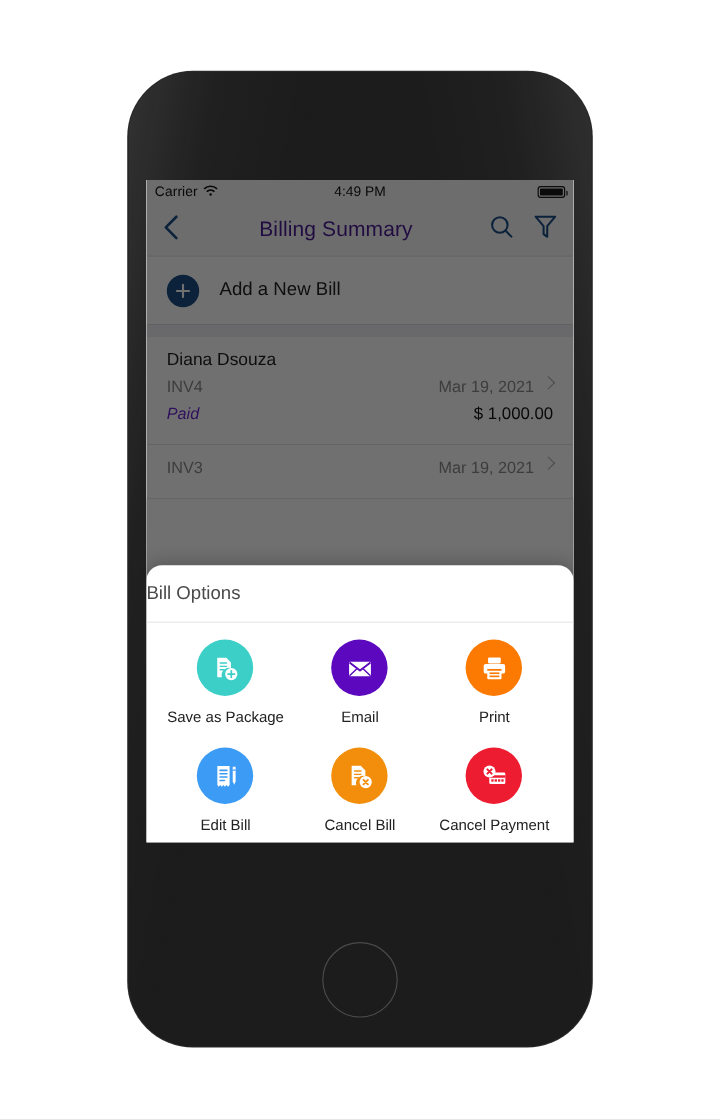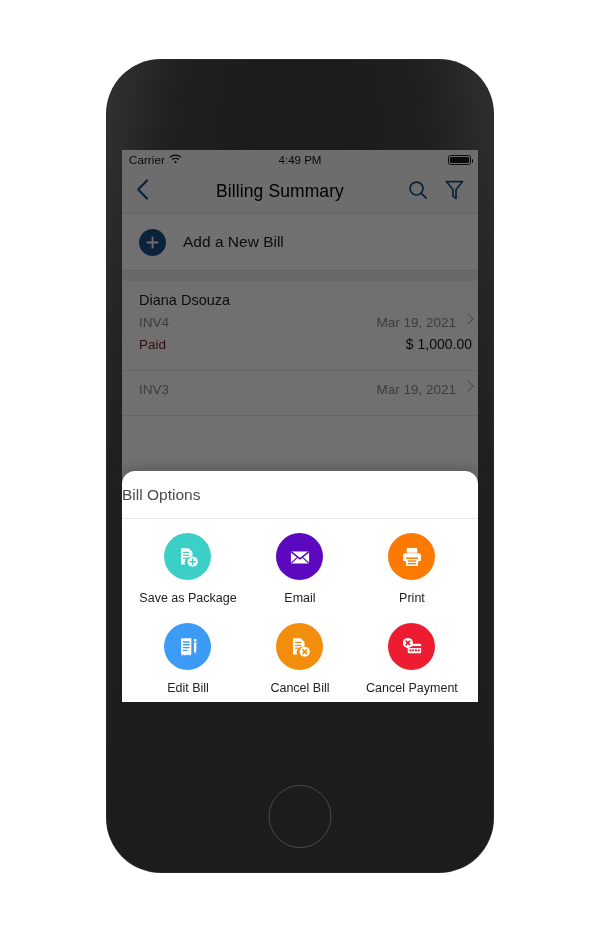--- a/index.html
+++ b/index.html
@@ -152,21 +152,21 @@
     align-items: center;
     padding: 0 14px;
     box-sizing: border-box;
     border-bottom: 1px solid #e2e2e2;
   }
   .nav-back { width: 26px; display: flex; align-items: center; cursor: pointer; }
   .nav-title {
     flex: 1;
     text-align: center;
     font-size: 17.5px;
-    color: #000000;
+    color: #4c1d95;
     letter-spacing: 0.1px;
   }
   .nav-actions { display: flex; align-items: center; gap: 17px; width: 66px; justify-content: flex-end; }
 
   
   .add-row {
     height: 57px;
     background: #ffffff;
     display: flex;
     align-items: center;
@@ -184,21 +184,21 @@
   .add-label {
     margin-left: 17px;
     font-size: 15.5px;
     color: #222222;
   }
 
   .list-gap { height: 10px; background: #efeff4; }
 
   
   .bill-row {
-    padding: 11px 6px 12px 17px;
+    padding: 11px 17px 12px 17px;
     background: #ffffff;
     border-bottom: 1px solid #e6e6e6;
     box-sizing: border-box;
   }
   .bill-name {
     font-size: 14.5px;
     color: #1e1e1e;
     margin-bottom: 7px;
   }
   .bill-line {
@@ -210,21 +210,21 @@
   .bill-inv { font-size: 13.5px; color: #8b8b8b; }
   .bill-right { display: flex; gap: 8px; }
   .bill-date { font-size: 13.5px; color: #8b8b8b; }
   .chevron-right {
     width: 7px; height: 7px;
     border-right: 1.6px solid #b3b3b3;
     border-top: 1.6px solid #b3b3b3;
     transform: rotate(45deg);
     display: inline-block;
   }
-  .bill-status { font-size: 13.5px; color: #7f1d1d; }
+  .bill-status { font-size: 13.5px; color: #6d28d9; font-style: italic; }
   .bill-amount { font-size: 14px; color: #161616; }
 
   
   .modal {
     position: absolute;
     left: 0;
     right: 0;
     top: 321px;
     bottom: 0;
     background: #ffffff;

